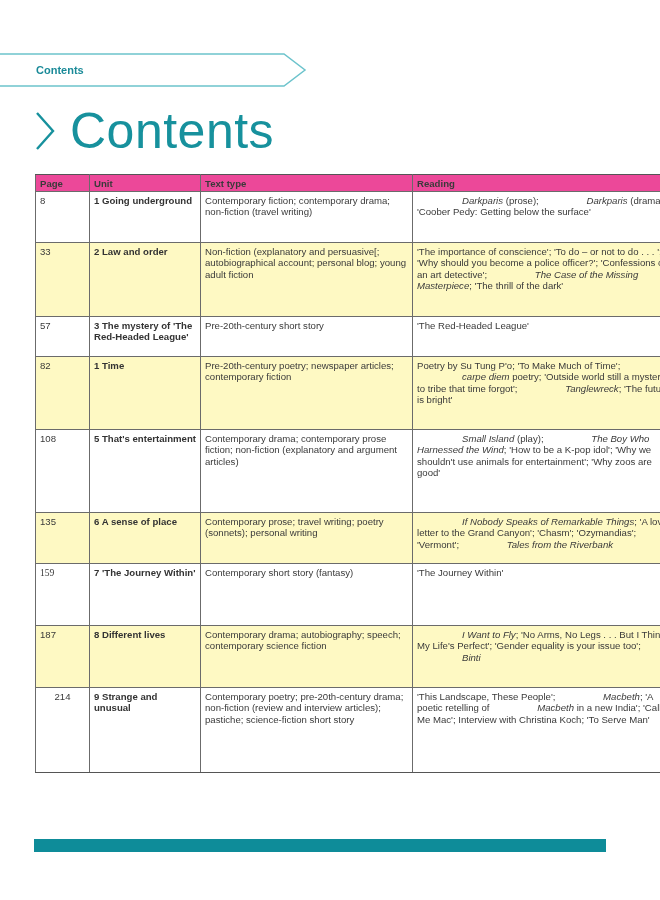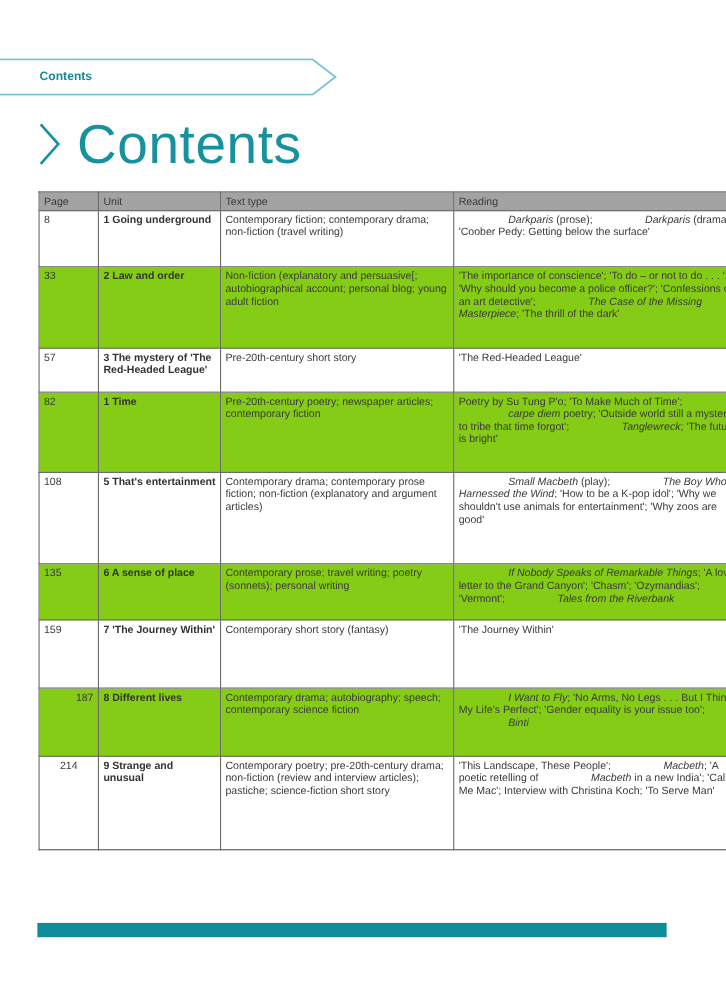--- a/index.html
+++ b/index.html
@@ -23,24 +23,24 @@
     }
     .toc {
       position: absolute; left: 35px; top: 174px; width: 640px;
       border-collapse: collapse; table-layout: fixed;
       font-family: "Liberation Sans", sans-serif; font-size: 9.6px; line-height: 11.2px; color: #3a3a3a;
     }
     .toc th, .toc td {
       border: 1px solid #6b6b6b; vertical-align: top; text-align: left; padding: 3px 4px;
     }
     .toc th {
-      background: #a3a3a3; font-weight: normal; height: 11px; padding: 3px 4px 2px;
+      background: #ec4899; font-weight: bold; height: 11px; padding: 3px 4px 2px;
       border-top: 1.5px solid #555;
     }
-    .toc tr.alt td { background: #84cc16; }
+    .toc tr.alt td { background: #fef9c3; }
     .toc td.unit { font-weight: bold; color: #333; }
     .toc col.c1 { width: 54px; }
     .toc col.c2 { width: 111px; }
     .toc col.c3 { width: 212px; }
     .toc col.c4 { width: 263px; }
     .toc tr:last-child td { border-bottom: 1.5px solid #555; }
     .bottom-bar {
       position: absolute; left: 34px; top: 839px; width: 572px; height: 13px; background: #0e8c99;
     }
     i { font-style: italic; margin-left: 45px; }
@@ -99,36 +99,36 @@
       <tr class="alt">
         <td style="height: 66px;">82</td>
         <td class="unit" style="height: 66px;">1 Time</td>
         <td style="height: 66px;">Pre-20th-century poetry; newspaper articles; contemporary fiction</td>
         <td style="height: 66px;">Poetry by Su Tung P'o; 'To Make Much of Time'; <i>carpe diem</i> poetry; 'Outside world still a mystery to tribe that time forgot'; <i>Tanglewreck</i>; 'The future is bright'</td>
       </tr>
       <tr>
         <td style="height: 76px;">108</td>
         <td class="unit" style="height: 76px;">5 That's entertainment</td>
         <td style="height: 76px;">Contemporary drama; contemporary prose fiction; non-fiction (explanatory and argument articles)</td>
-        <td style="height: 76px;"><i>Small Macbeth</i> (play); <i>The Boy Who Harnessed the Wind</i>; 'How to be a K-pop idol'; 'Why we shouldn't use animals for entertainment'; 'Why zoos are good'</td>
+        <td style="height: 76px;"><i>Small Island</i> (play); <i>The Boy Who Harnessed the Wind</i>; 'How to be a K-pop idol'; 'Why we shouldn't use animals for entertainment'; 'Why zoos are good'</td>
       </tr>
       <tr class="alt">
         <td style="height: 44px; margin-top: 40px;">135</td>
         <td class="unit" style="height: 44px;">6 A sense of place</td>
         <td style="height: 44px;">Contemporary prose; travel writing; poetry (sonnets); personal writing</td>
         <td style="height: 44px;"><i>If Nobody Speaks of Remarkable Things</i>; 'A love letter to the Grand Canyon'; 'Chasm'; 'Ozymandias'; 'Vermont'; <i>Tales from the Riverbank</i></td>
       </tr>
       <tr>
-        <td style="height: 55px;">159</td>
+        <td style="height: 55px; font-family: Liberation Serif, serif;">159</td>
         <td class="unit" style="height: 55px;">7 'The Journey Within'</td>
         <td style="height: 55px;">Contemporary short story (fantasy)</td>
         <td style="height: 55px;">'The Journey Within'</td>
       </tr>
       <tr class="alt">
-        <td style="height: 55px; text-align: right;">187</td>
+        <td style="height: 55px;">187</td>
         <td class="unit" style="height: 55px;">8 Different lives</td>
         <td style="height: 55px; margin-left: 12px;">Contemporary drama; autobiography; speech; contemporary science fiction</td>
         <td style="height: 55px;"><i>I Want to Fly</i>; 'No Arms, No Legs . . . But I Think My Life's Perfect'; 'Gender equality is your issue too'; <i>Binti</i></td>
       </tr>
       <tr>
         <td style="height: 78px; text-align: center;">214</td>
         <td class="unit" style="height: 78px;">9 Strange and unusual</td>
         <td style="height: 78px;">Contemporary poetry; pre-20th-century drama; non-fiction (review and interview articles); pastiche; science-fiction short story</td>
         <td style="height: 78px;">'This Landscape, These People'; <i>Macbeth</i>; 'A poetic retelling of <i>Macbeth</i> in a new India'; 'Call Me Mac'; Interview with Christina Koch; 'To Serve Man'</td>
       </tr>

